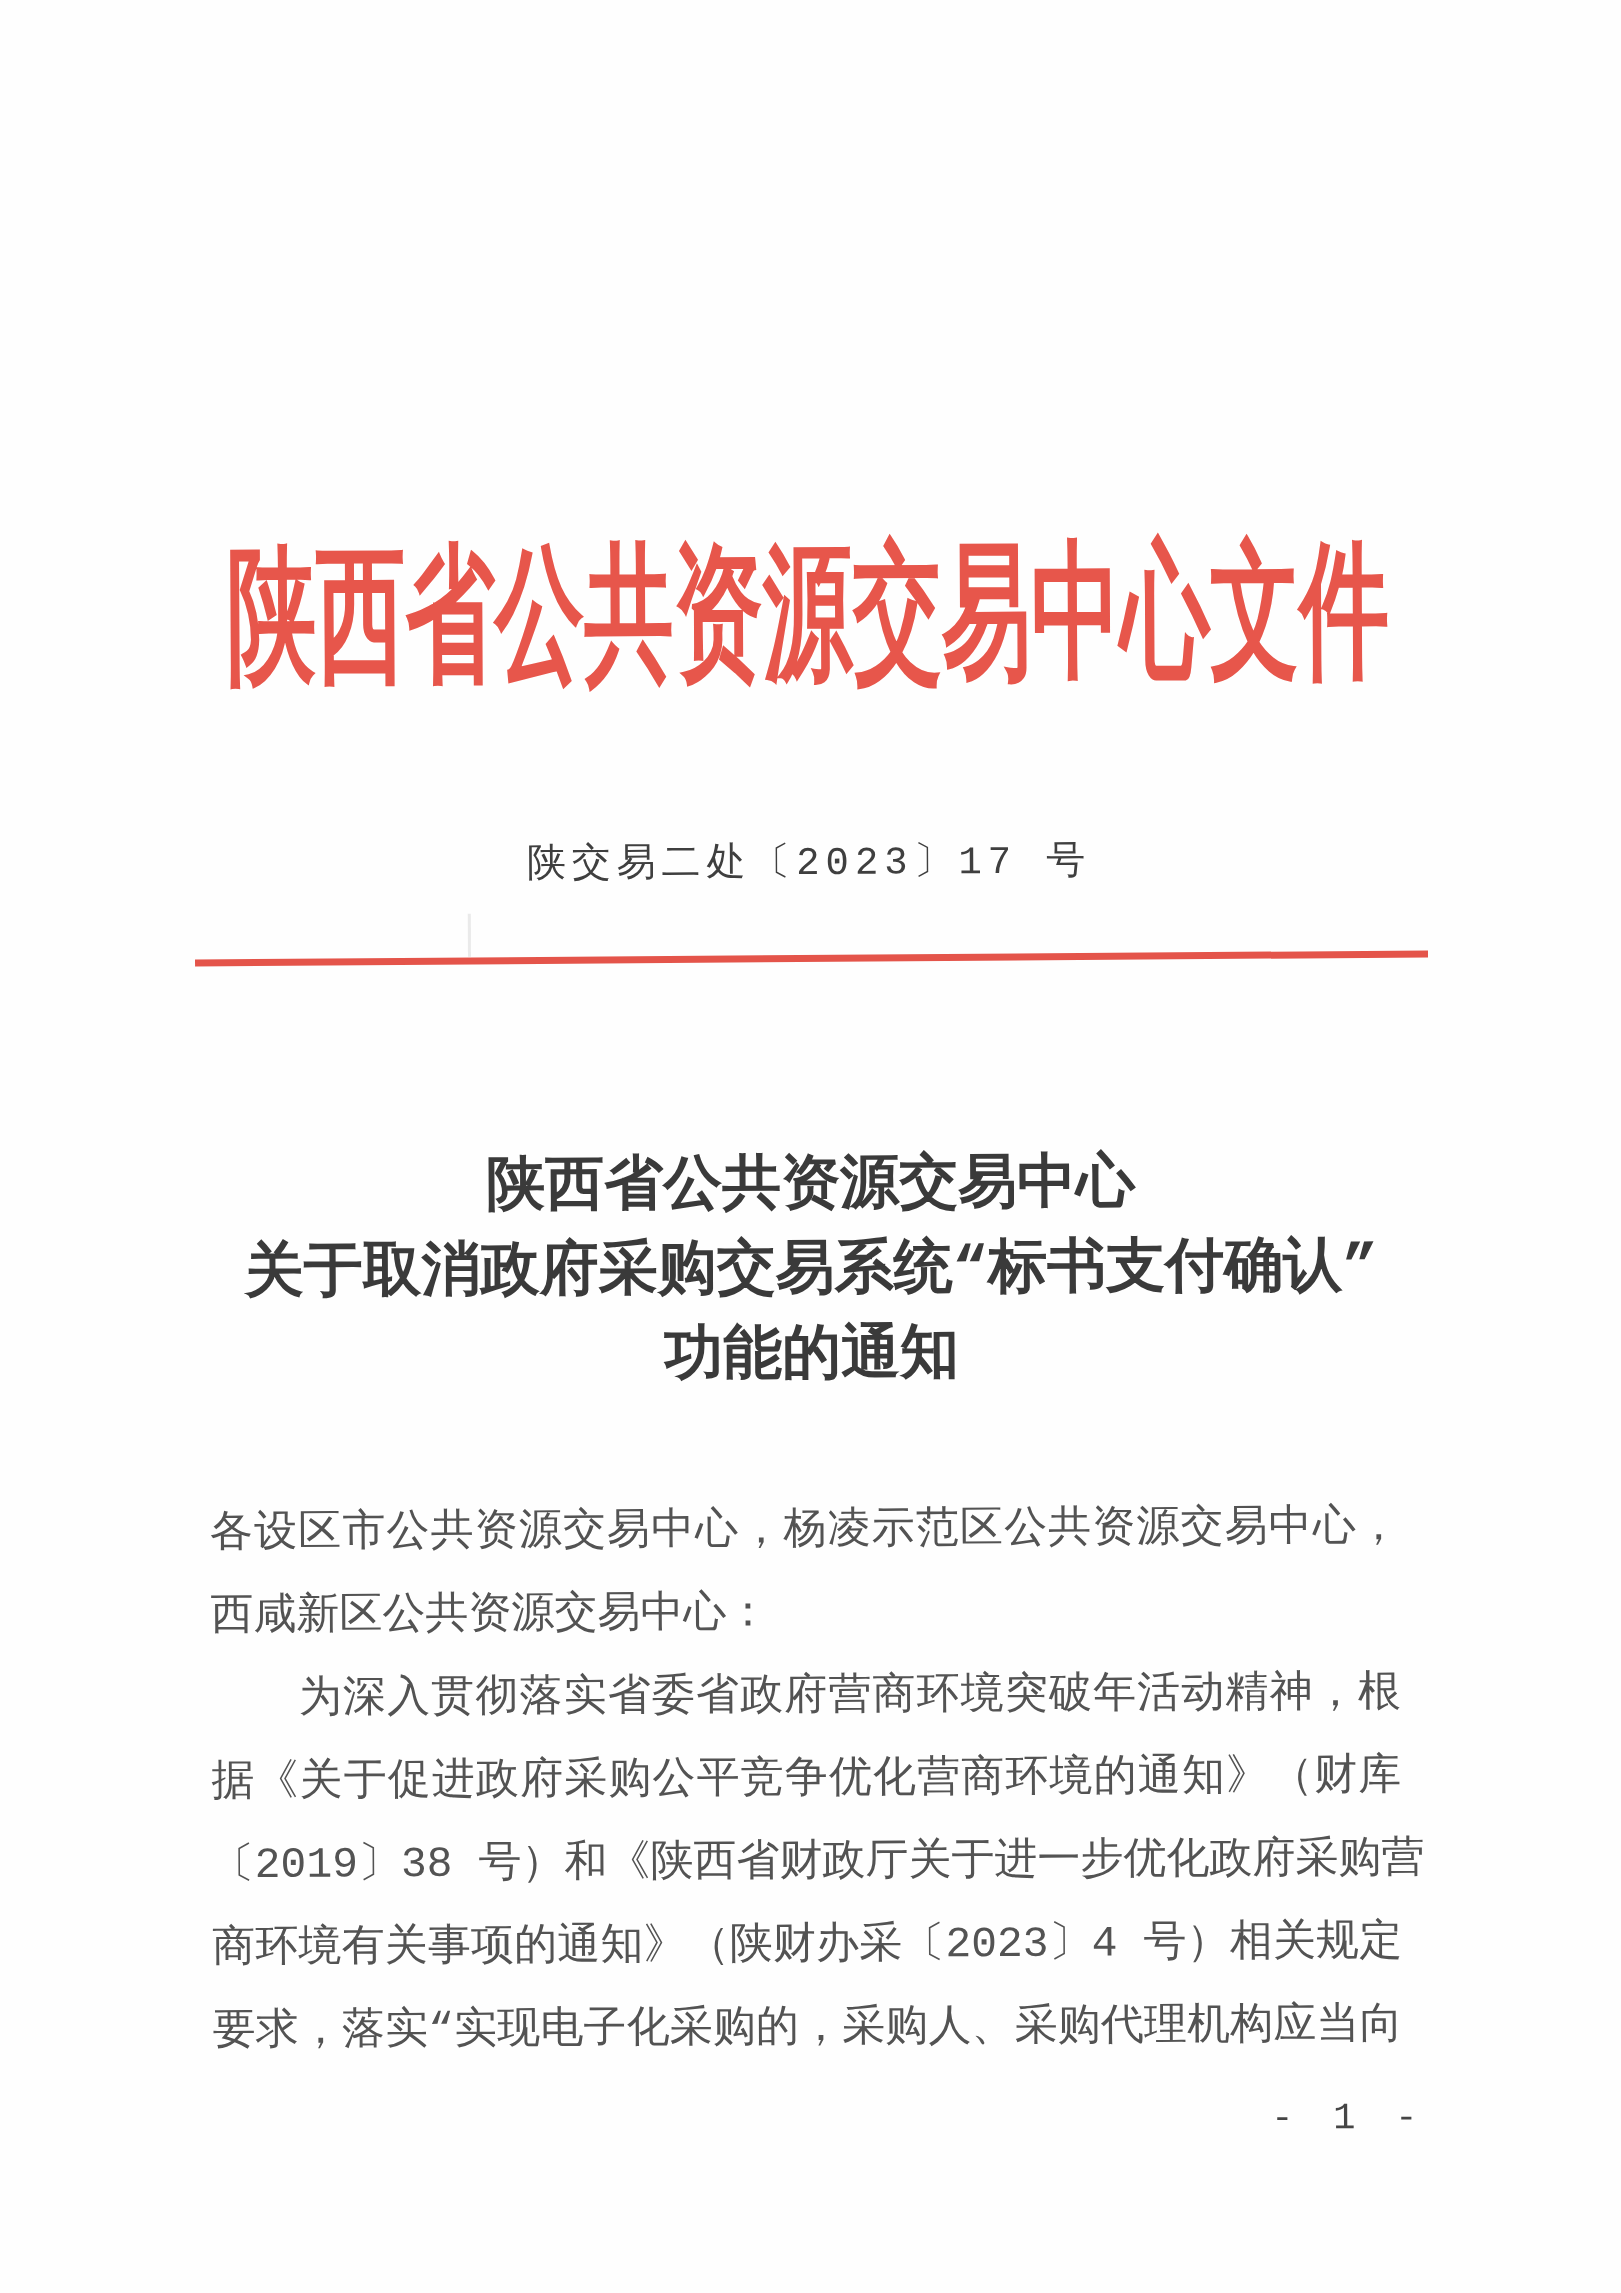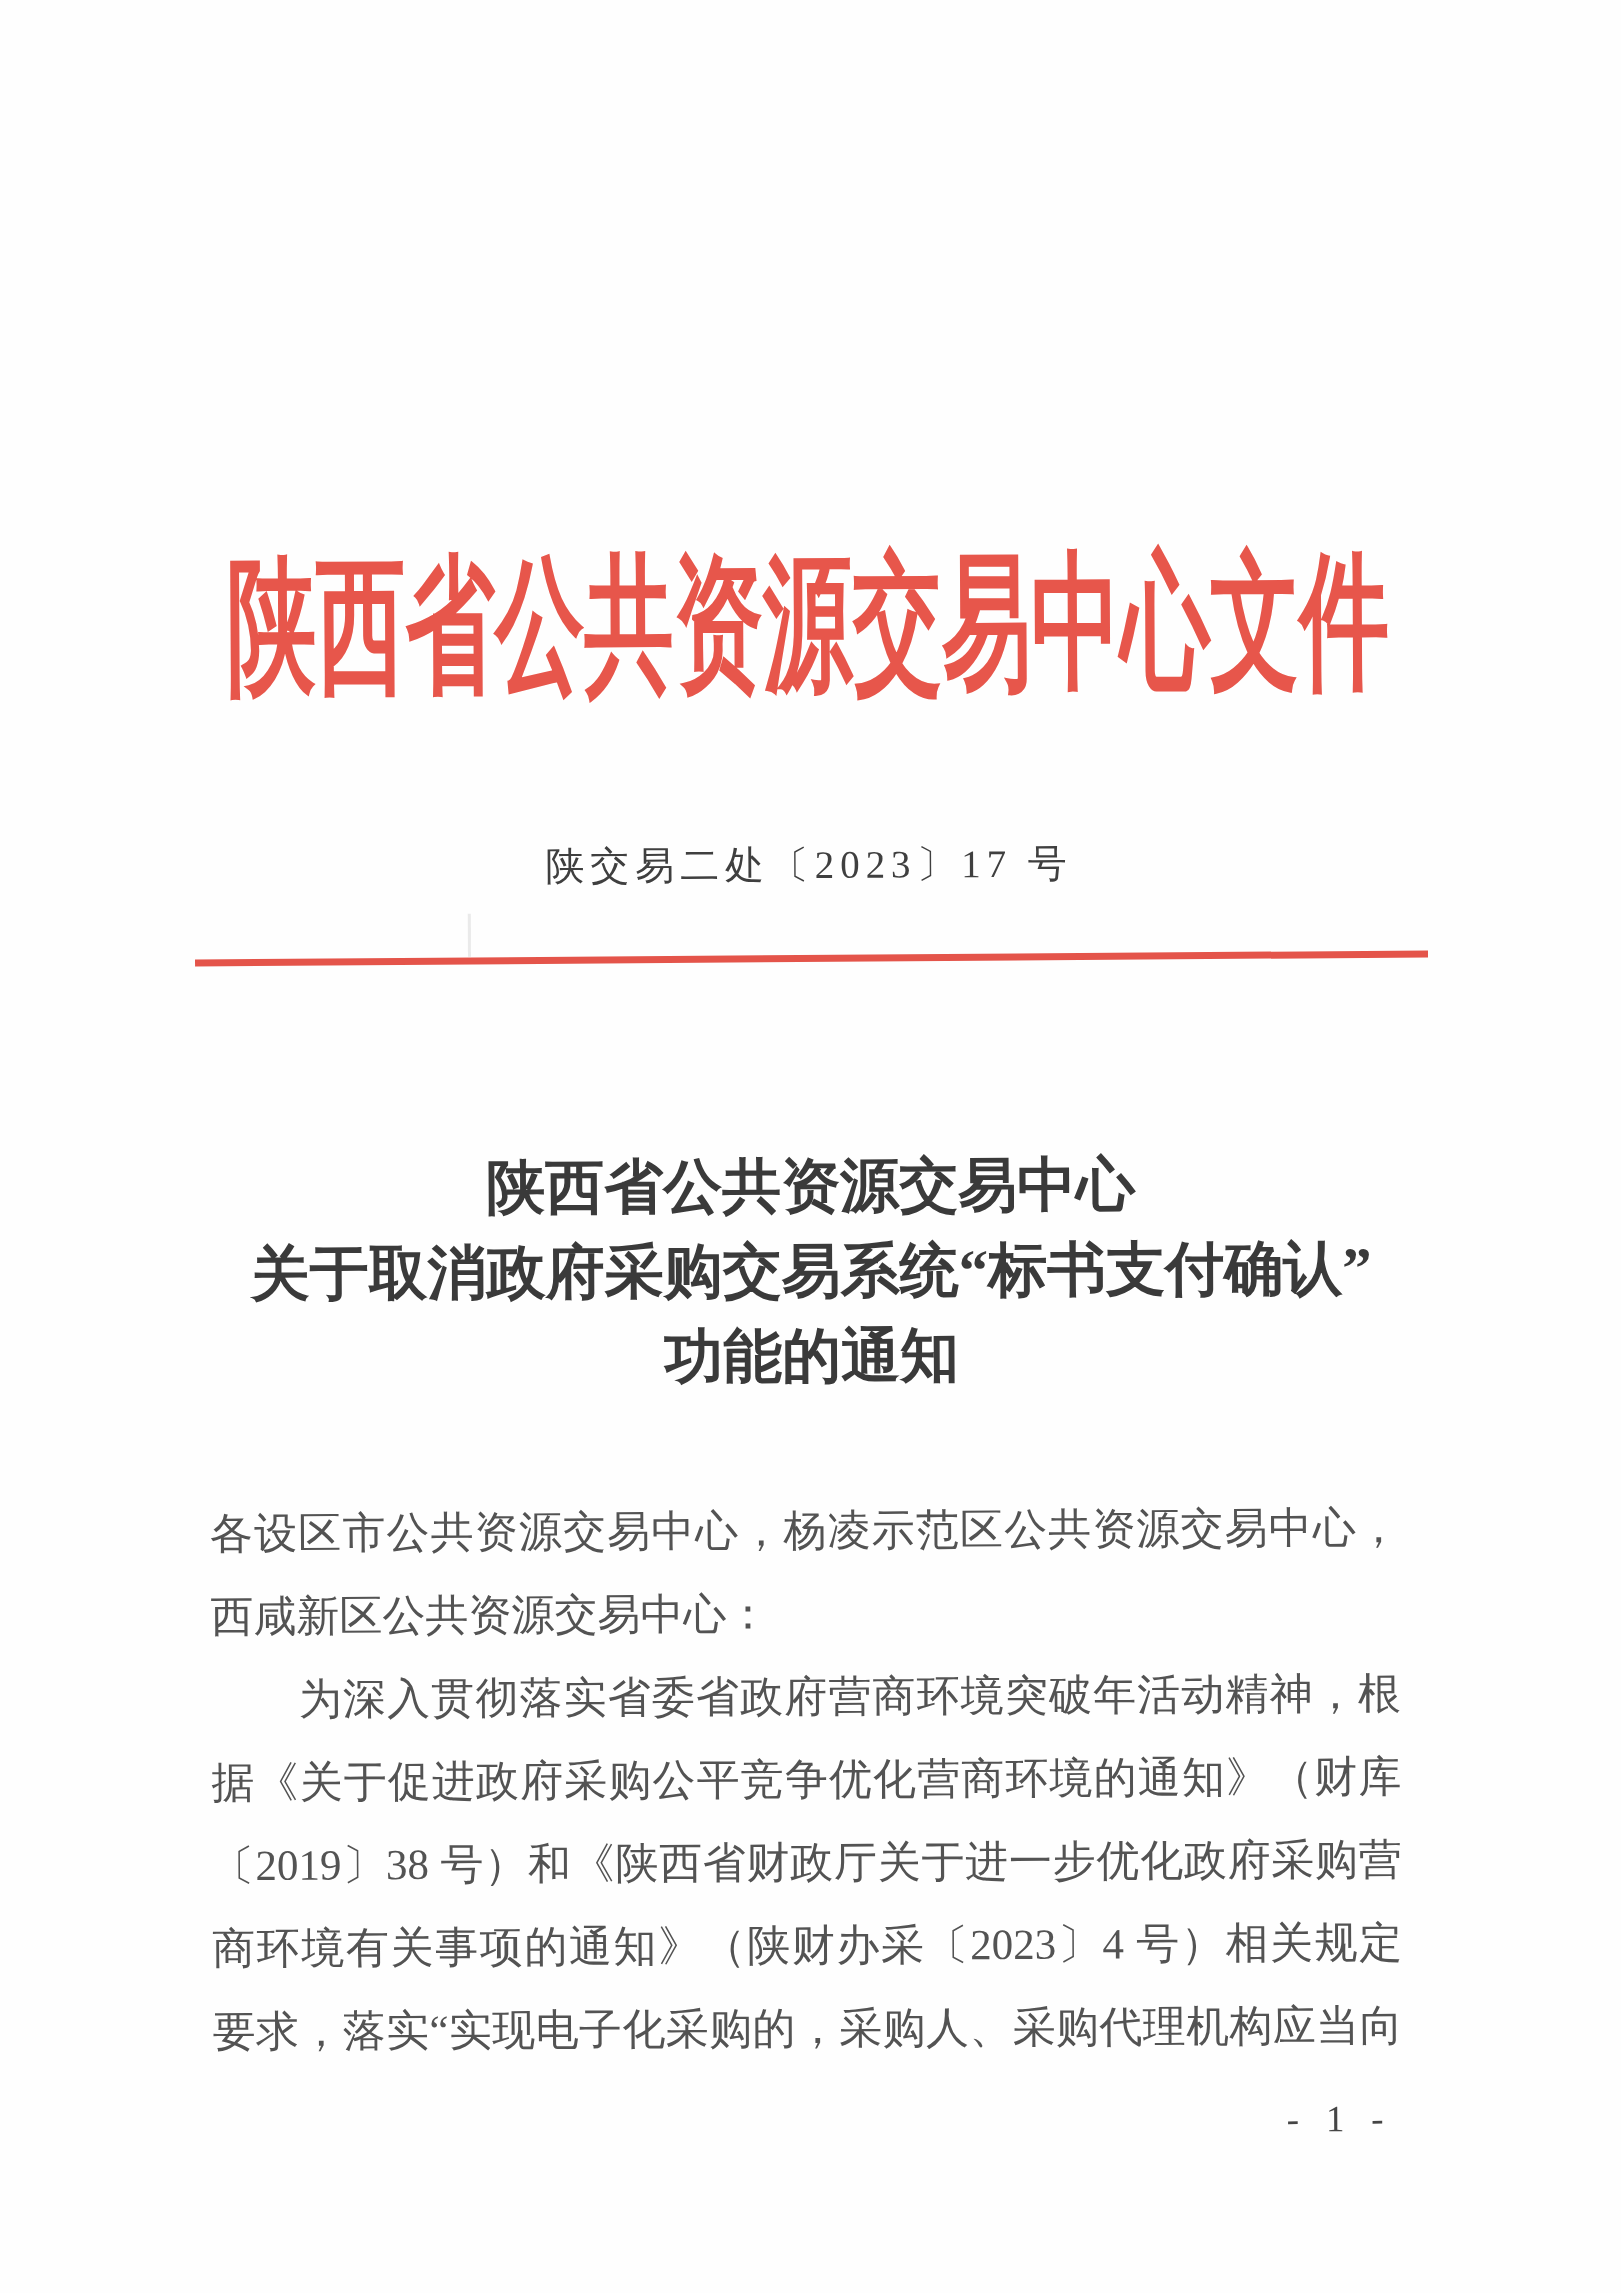--- a/index.html
+++ b/index.html
@@ -11,20 +11,21 @@
     width: 1621px;
     height: 2294px;
     position: relative;
     overflow: hidden;
     font-family: "Liberation Serif", "DejaVu Serif", serif;
   }
   .page {
     position: absolute;
     inset: 0;
     background: #fefefe;
+    font-family: Liberation Mono, monospace;
   }
   
   .scan {
     position: absolute;
     inset: 0;
     transform: rotate(-0.3deg);
     transform-origin: 50% 50%;
   }
 
   

